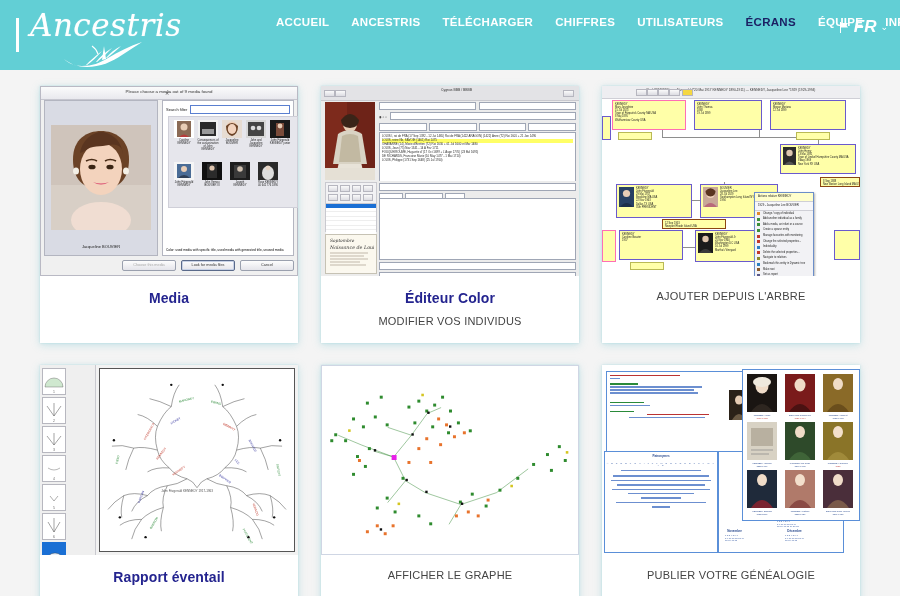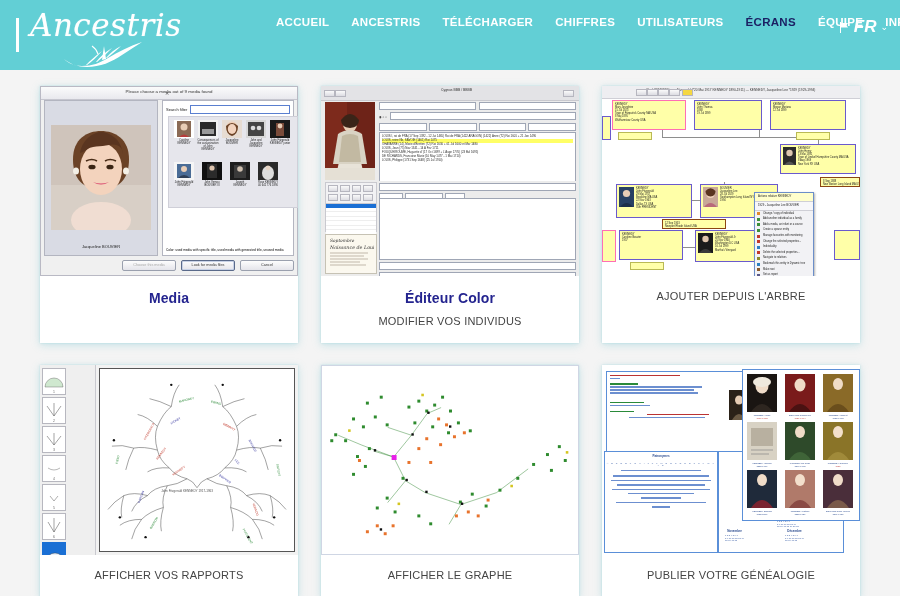--- a/index.html
+++ b/index.html
@@ -672,20 +672,21 @@
                 <circle cx="176" cy="150" r="1.2"></circle>
               <circle cx="46" cy="170" r="1.2"></circle>
                 <circle cx="150" cy="170" r="1.2"></circle>
             </g>
           </svg>
         </div>
       </div>
     </div>
 
     <div class="card-body">
+      <div class="card-title">Rapport éventail</div>
       <div class="card-sub">AFFICHER VOS RAPPORTS</div>
     </div>
   </div>
 
   <div class="card">
     <div class="shot">
       <div class="graph">
         <svg width="100%" height="100%" viewBox="0 0 258 190">
           <g stroke="#3c8c3c" stroke-width=".5" fill="none">
             <path d="M72 92 L90 70 L106 48 M90 70 L66 62 M72 92 L52 86 M72 92 L84 116 L104 128 M84 116 L66 138 M104 128 L140 140 L176 128 L208 104 M140 140 L128 160 M106 48 L120 42 M72 92 L40 80 L16 70"></path>

